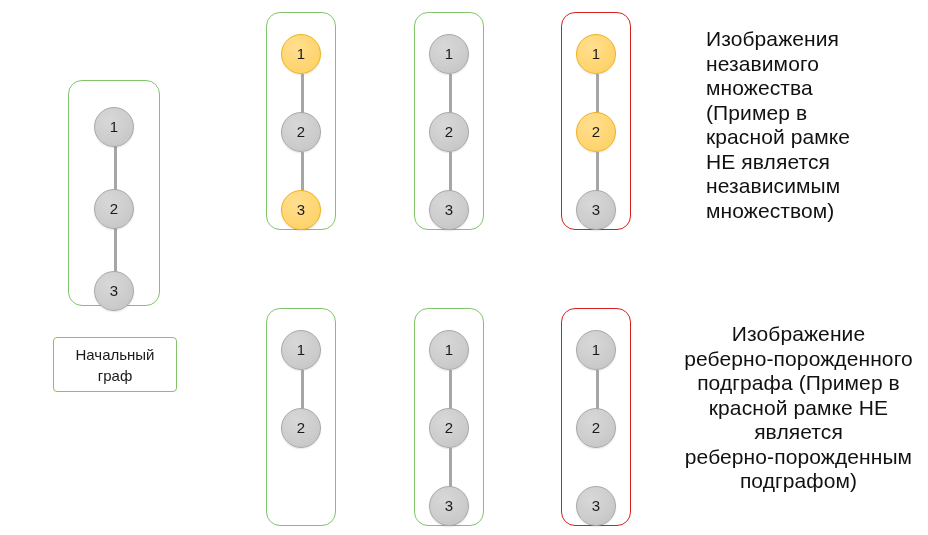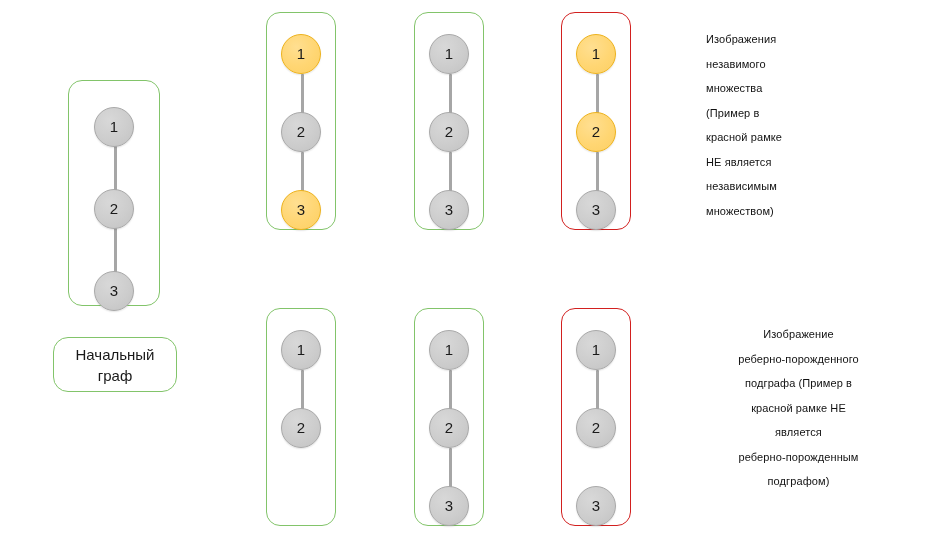--- a/index.html
+++ b/index.html
@@ -55,38 +55,38 @@
     background: #a6a6a6;
     z-index: 1;
     border-radius: 1px;
   }
 
   
   .labelbox {
     position: absolute;
     box-sizing: border-box;
     border: 1.6px solid #82c46a;
-    border-radius: 15px;
+    border-radius: 4px;
     background: #ffffff;
     color: #1a1a1a;
     font-size: 15px;
     line-height: 21px;
     text-align: center;
     display: flex;
     align-items: center;
     justify-content: center;
     padding: 4px 6px;
     white-space: pre-line;
   }
 
   
   .caption {
     position: absolute;
     color: #111111;
-    font-size: 11px;
+    font-size: 21px;
     line-height: 24.5px;
     white-space: pre-line;
     letter-spacing: 0.1px;
   }
 </style>
 </head>
 <body>
 
 <div class="panel green" style="left:68px; top:80px; width:92px; height:226px;">
   <div class="edge" style="left:44.5px; top:128px; height:68px; top:46px;"></div>

